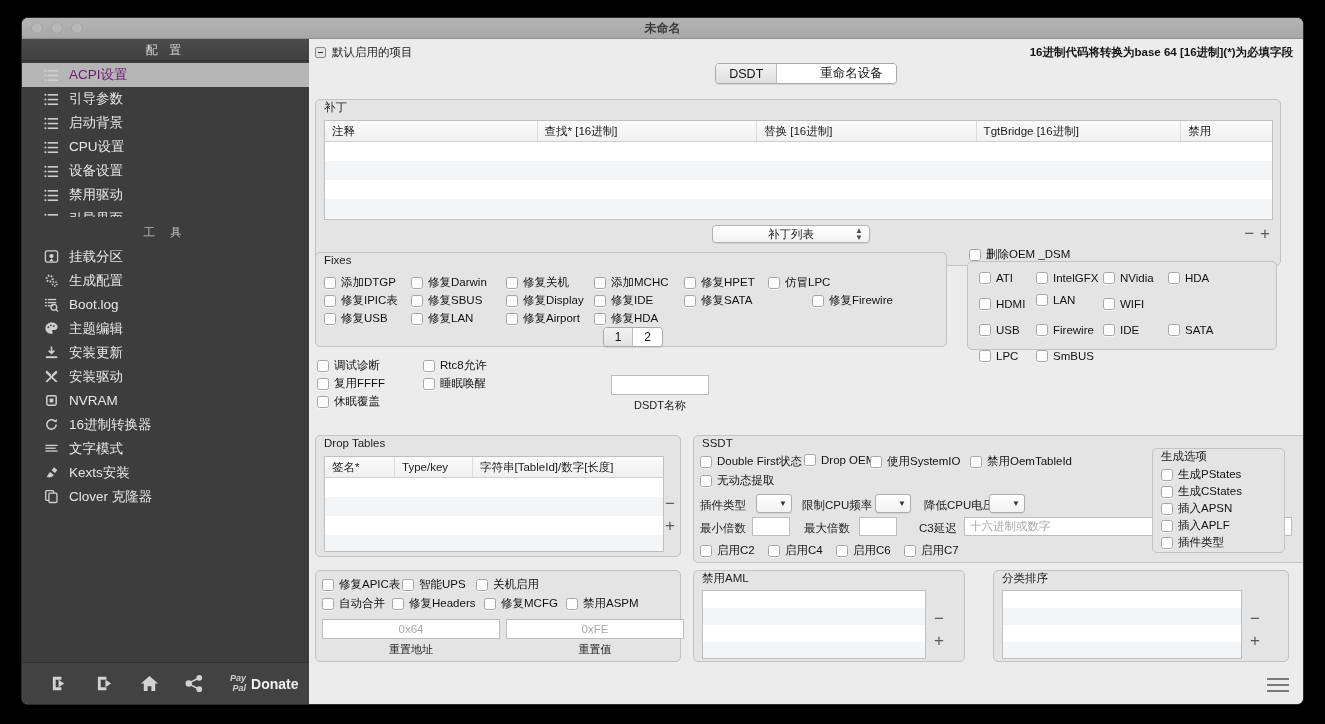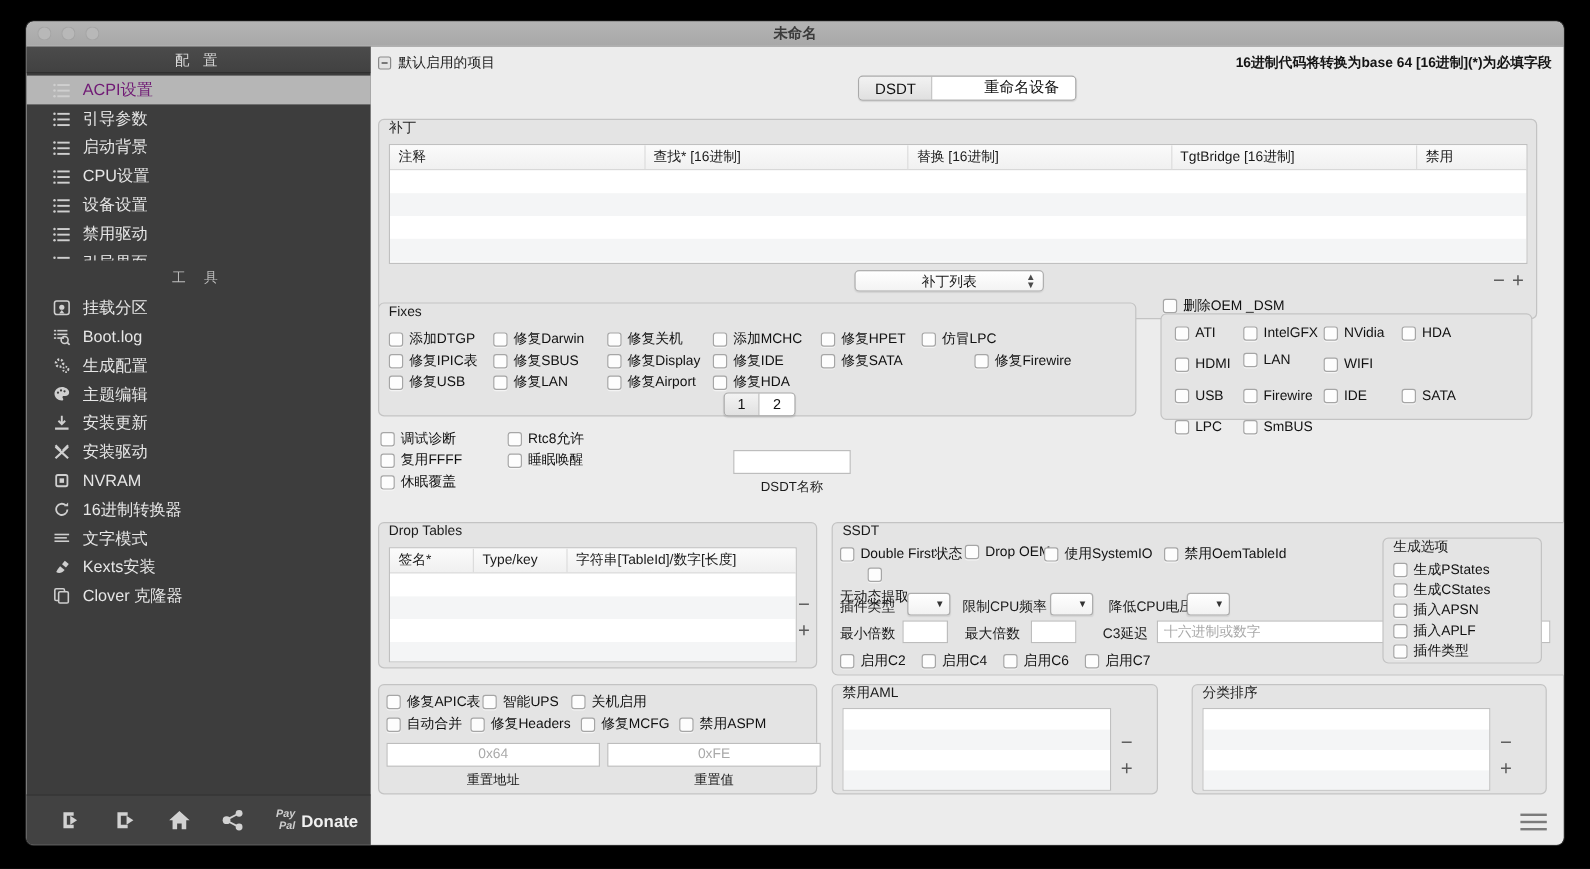--- a/index.html
+++ b/index.html
@@ -295,39 +295,39 @@
         <div class="side-item">
           <svg class="ico" viewBox="0 0 16 16">
             <rect x="1.5" y="2" width="13" height="12" rx="2" fill="none" stroke="#cfcfcf" stroke-width="1.4"></rect>
             <circle cx="8" cy="7.5" r="2.3" fill="#cfcfcf"></circle>
             <path d="M5.6 13l2.4-3 2.4 3z" fill="#cfcfcf"></path>
           </svg>
           <span>挂载分区</span>
         </div>
         <div class="side-item">
           <svg class="ico" viewBox="0 0 16 16">
+            <circle cx="6" cy="6" r="3.2" fill="none" stroke="#cfcfcf" stroke-width="2.2" stroke-dasharray="1.6 1.6"></circle>
+            <circle cx="11.5" cy="11.5" r="2.3" fill="none" stroke="#cfcfcf" stroke-width="1.8" stroke-dasharray="1.3 1.3"></circle>
+          </svg>
+          <span>生成配置</span>
+        </div>
+        <div class="side-item">
+          <svg class="ico" viewBox="0 0 16 16">
             <g fill="#cfcfcf">
               <rect x="1" y="2" width="2" height="1.4"></rect>
               <rect x="4" y="2" width="9" height="1.4"></rect>
               <rect x="1" y="5.3" width="2" height="1.4"></rect>
               <rect x="4" y="5.3" width="9" height="1.4"></rect>
               <rect x="1" y="8.6" width="2" height="1.4"></rect>
               <rect x="4" y="8.6" width="6" height="1.4"></rect>
             </g>
             <circle cx="10.5" cy="11" r="3.1" fill="none" stroke="#cfcfcf" stroke-width="1.4"></circle>
             <path d="M12.8 13.2l2.2 2.2" stroke="#cfcfcf" stroke-width="1.5"></path>
           </svg>
           <span>Boot.log</span>
-        </div>
-        <div class="side-item">
-          <svg class="ico" viewBox="0 0 16 16">
-            <circle cx="6" cy="6" r="3.2" fill="none" stroke="#cfcfcf" stroke-width="2.2" stroke-dasharray="1.6 1.6"></circle>
-            <circle cx="11.5" cy="11.5" r="2.3" fill="none" stroke="#cfcfcf" stroke-width="1.8" stroke-dasharray="1.3 1.3"></circle>
-          </svg>
-          <span>生成配置</span>
         </div>
         <div class="side-item">
           <svg class="ico" viewBox="0 0 16 16">
             <path d="M8 1.6c-3.6 0-6.5 2.7-6.5 6S4.4 13.6 8 13.6c.9 0 1.3-.6 1.3-1.2 0-.9-.7-1.1-.7-1.8 0-.6.5-1 1.2-1h1.3c2 0 3.4-1.3 3.4-3.2 0-2.6-2.9-4.8-6.5-4.8z" fill="#cfcfcf"></path>
             <circle cx="4.6" cy="6.6" r="1" fill="#3d3d3d"></circle>
             <circle cx="7.3" cy="4.6" r="1" fill="#3d3d3d"></circle>
             <circle cx="10.4" cy="5.4" r="1" fill="#3d3d3d"></circle>
           </svg>
           <span>主题编辑</span>
         </div>
@@ -657,21 +657,21 @@
           <div class="cb" style="left: 176px; top: 18px;">
             <span class="box"></span>
             <span>使用SystemIO</span>
           </div>
           <div class="cb" style="left: 276px; top: 18px;">
             <span class="box"></span>
             <span>禁用OemTableId</span>
           </div>
         </div>
       <div id="ssdt-row2">
-          <div class="cb" style="left: 6px; top: 37px; flex-direction: column;">
+          <div class="cb" style="left: 6px; top: 37px;">
             <span class="box"></span>
             <span>无动态提取</span>
           </div>
         </div>
       <div id="ssdt-selects">
           <div class="plain-label" style="left: 6px; top: 62px;">插件类型</div>
           <div class="select" style="left: 62px; top: 58px; width: 36px;">
             <span class="chev">▼</span>
           </div>
           <div class="plain-label" style="left: 108px; top: 62px;">限制CPU频率</div>

